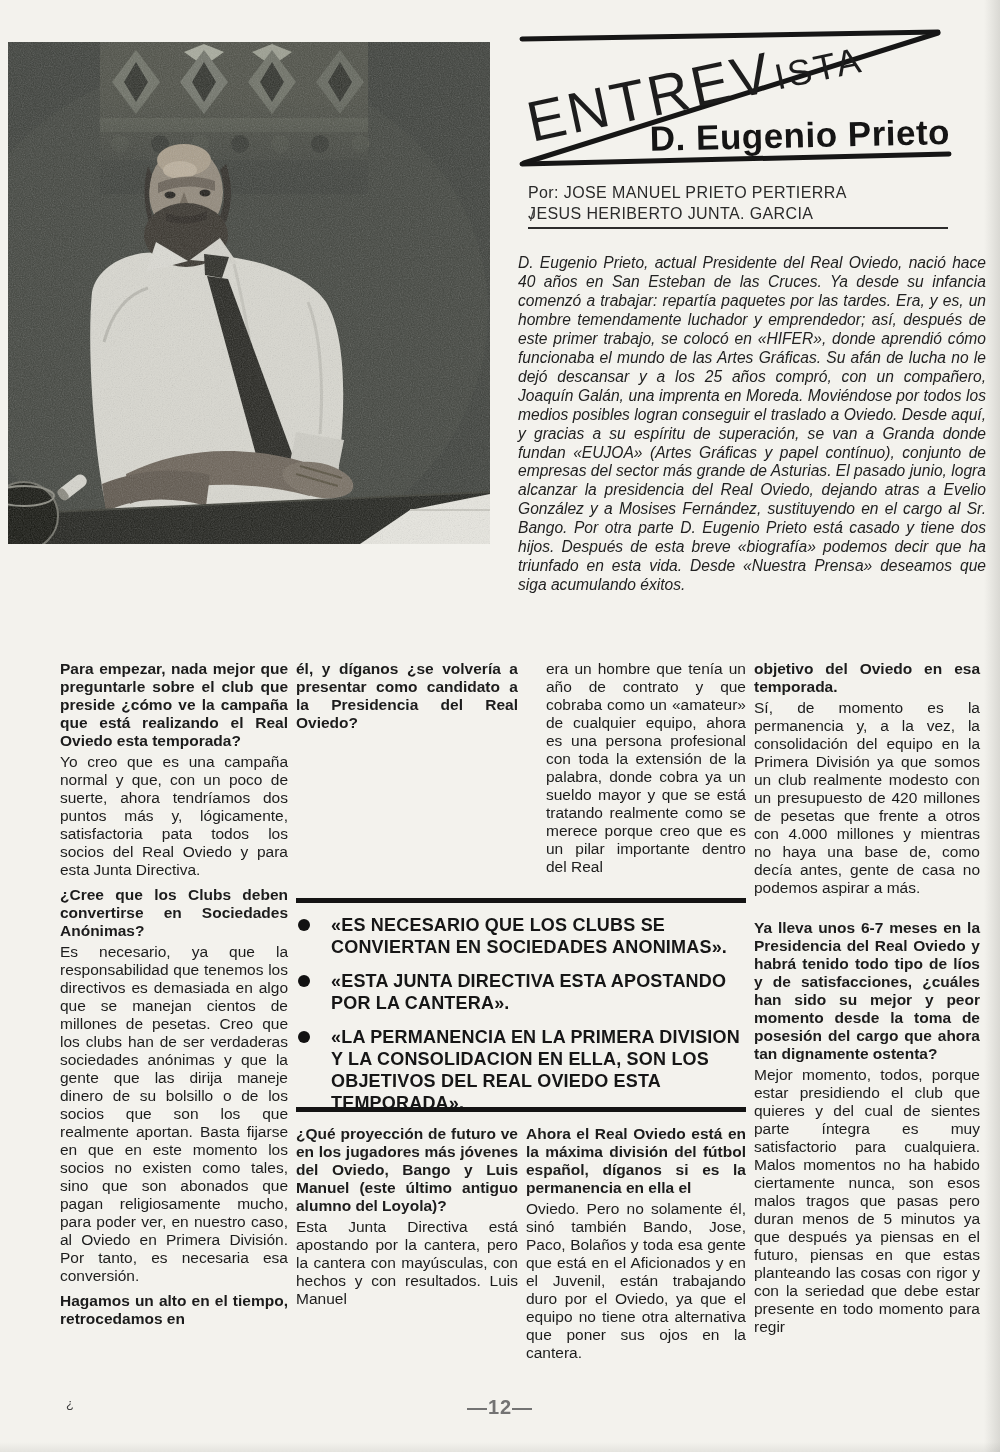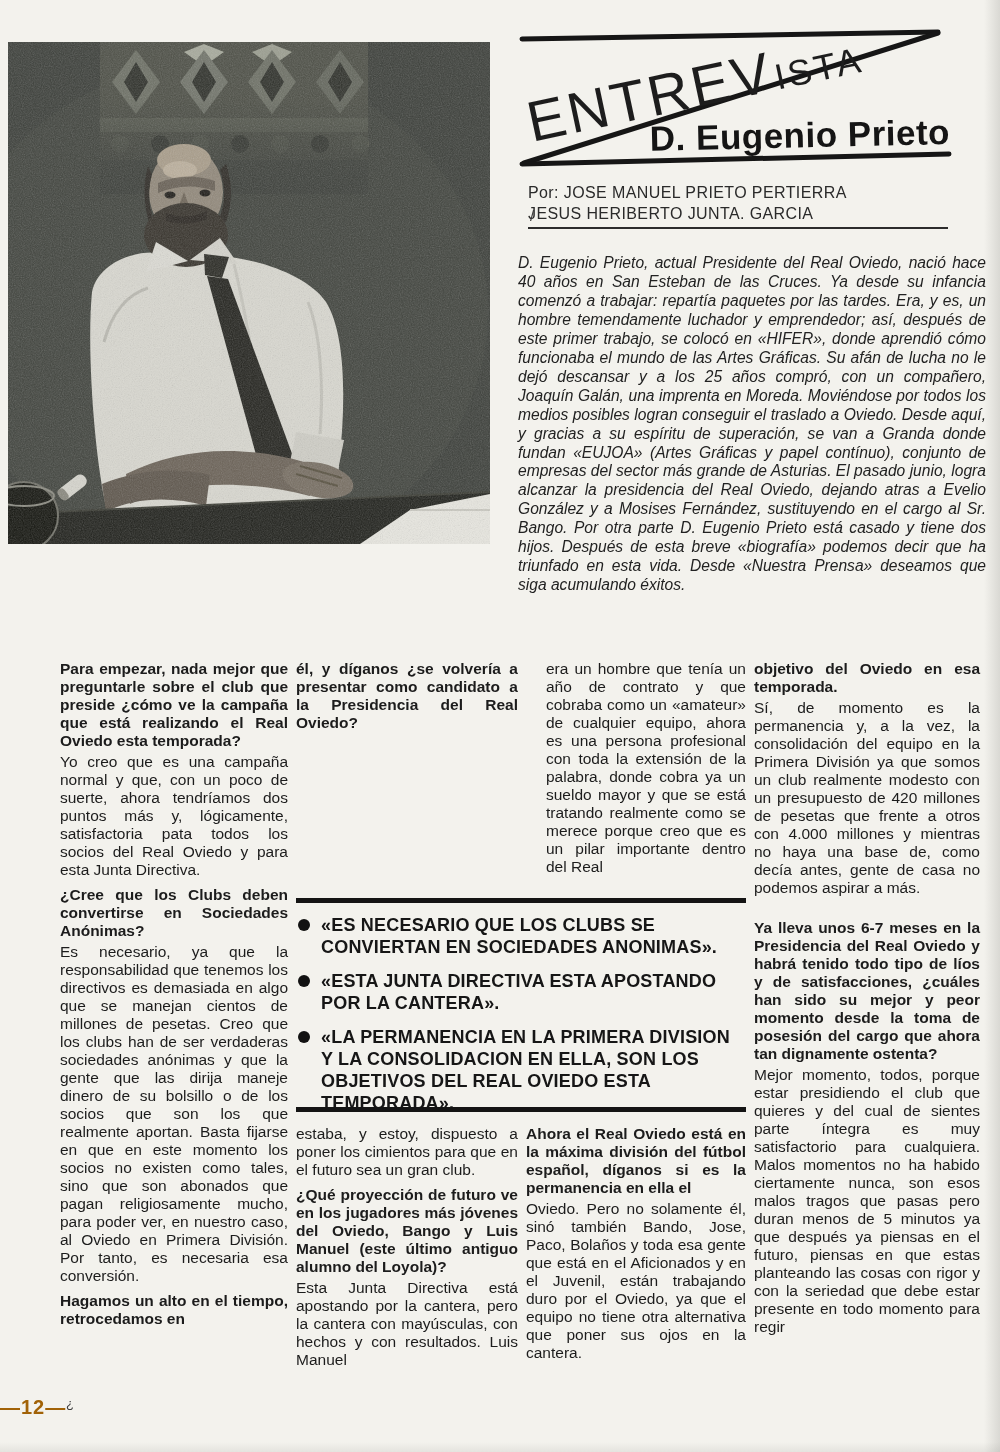--- a/index.html
+++ b/index.html
@@ -56,27 +56,27 @@
   .para.q{font-weight:bold; margin-top:7px; margin-bottom:3px;}
   .para.gap{margin-top:22px;}
   .col .para:first-child{margin-top:0;}
 
   
   .quote-box{
     grid-column:2 / span 2; grid-row:2;
     border-top:5px solid #141414; border-bottom:5px solid #141414;
     padding:11px 2px 0 2px; overflow:hidden;
   }
-  .bullet-row{display:flex; gap:11px; margin-bottom:12px;}
+  .bullet-row{display:flex; gap:21px; margin-bottom:12px;}
   .bullet{flex:none; width:12px; height:12px; border-radius:50%; background:#121212; margin-top:5px;}
   .bullet-text{font-weight:bold; font-size:18px; line-height:22px; letter-spacing:.2px; color:#161616; text-align:left;}
 
   
-  .page-number{position:absolute; left:0; top:1396px; width:1000px; text-align:left;
-    font-size:20px; font-weight:bold; letter-spacing:1px; color:#a16207;}
+  .page-number{position:absolute; left:0; top:1396px; width:1000px; text-align:center;
+    font-size:20px; font-weight:bold; letter-spacing:1px; color:#737373;}
   .stray{position:absolute; left:66px; top:1396px; font-size:13px; color:#3d3d3d;}
 </style>
 </head>
 <body>
 
 <div id="page">
 
   <div class="photo">
     <svg viewBox="0 0 482 502" width="482" height="502">
       <defs>
@@ -220,21 +220,20 @@
         </div>
 
         <div class="bullet-row">
           <span class="bullet"></span>
           <span class="bullet-text">«LA PERMANENCIA EN LA PRIMERA DIVISION Y LA CONSOLIDACION EN ELLA, SON LOS OBJETIVOS DEL REAL OVIEDO ESTA TEMPORADA».</span>
         </div>
 
     </div>
 
     <div class="col c2b">
-      <p class="para a">estaba, y estoy, dispuesto a poner los cimientos para que en el futuro sea un gran club.</p>
         <p class="para q">¿Qué proyección de futuro ve en los jugadores más jóvenes del Oviedo, Bango y Luis Manuel (este último antiguo alumno del Loyola)?</p>
         <p class="para a">Esta Junta Directiva está apostando por la cantera, pero la cantera con mayúsculas, con hechos y con resultados. Luis Manuel</p>
     </div>
 
     <div class="col c3b">
       <p class="para q gap">Ahora el Real Oviedo está en la máxima división del fútbol español, díganos si es la permanencia en ella el</p>
         <p class="para a">Oviedo. Pero no solamente él, sinó también Bando, Jose, Paco, Bolaños y toda esa gente que está en el Aficionados y en el Juvenil, están trabajando duro por el Oviedo, ya que el equipo no tiene otra alternativa que poner sus ojos en la cantera.</p>
     </div>
 
   </div>

